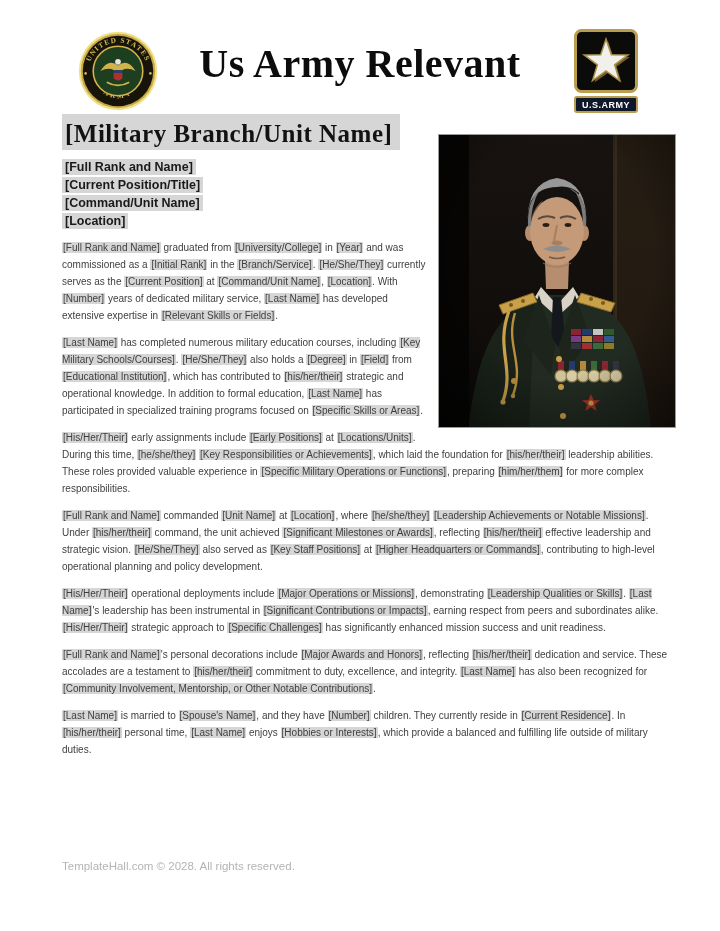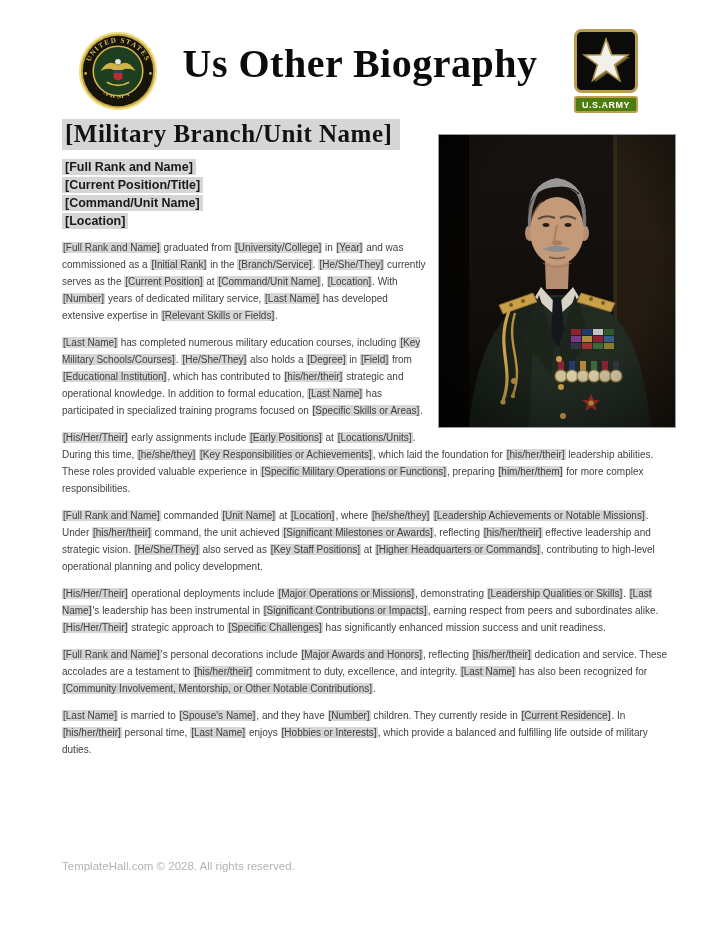--- a/index.html
+++ b/index.html
@@ -6,36 +6,36 @@
   .page{position:relative;width:720px;height:931px;background:#fff;overflow:hidden;
         font-family:"Liberation Sans",sans-serif;}
 
   
   .seal{position:absolute;left:74px;top:31px;width:88px;height:80px;}
   .page-title{position:absolute;left:0;right:0;top:40px;margin:0;text-align:center;
         font-family:"Liberation Serif",serif;font-size:40px;font-weight:700;color:#0c0c0c;
         letter-spacing:.5px;}
   .starlogo{position:absolute;left:574px;top:29px;width:64px;}
   .starbox{display:block;width:64px;height:64px;}
-  .starbar{margin-top:3px;background:#4d7c0f;border:2px solid #bb9d50;border-radius:3px;
+  .starbar{margin-top:3px;background:#0f172a;border:2px solid #bb9d50;border-radius:3px;
         color:#fff;font-size:9px;font-weight:700;text-align:center;padding:2px 0 1px;
         letter-spacing:.5px;}
   .sealtext{font-family:"Liberation Serif",serif;font-weight:700;font-size:9px;
         fill:#d9bc56;letter-spacing:1.5px;}
   .sealtext-b{font-family:"Liberation Serif",serif;font-weight:700;font-size:9px;
         fill:#d9bc56;letter-spacing:3px;}
 
   
   .content{position:absolute;left:62px;top:120px;width:614px;color:#3e3e3e;}
   .photo{float:right;width:236px;height:292px;margin:14px 0 10px 10px;
         border:1px solid #9a9a9a;background:#15110e;}
   .photo svg{display:block;width:100%;height:100%;}
   .unit-heading{margin:0 0 10px;font-family:"Liberation Serif",serif;font-size:25px;
         font-weight:700;color:#121212;letter-spacing:.5px;}
-  .unit-heading .hl{padding:1px 8px 3px 3px;}
+  .unit-heading .hl{padding:6px 8px 3px 3px;}
   .hl{background:var(--hl,#d6d6d6);}
   .info-line{font-size:12.5px;font-weight:700;color:#1a1a1a;line-height:18px;}
   .info-line .hl{padding:1px 3px;}
   .paragraphs{margin-top:9px;}
   .paragraphs p{margin:0 0 10px;font-size:10px;line-height:17px;color:#3e3e3e;}
   .paragraphs .hl{padding:0 1px;}
 
   
   .page-footer{position:absolute;left:62px;top:860px;font-size:11.5px;color:#b4b4b4;}
 </style>
@@ -57,21 +57,21 @@
     <circle cx="9.5" cy="53" r="1.6" fill="#d9bc56"></circle>
     <circle cx="90.5" cy="53" r="1.6" fill="#d9bc56"></circle>
     <circle cx="50" cy="50" r="31" fill="#1d3f20" stroke="#d2b24a" stroke-width="2"></circle>
     <path d="M28,50 Q38,34 50,43 Q62,34 72,50 Q62,45 55,49 L45,49 Q38,45 28,50 Z" fill="#d2b24a"></path>
     <circle cx="50" cy="38.5" r="3.6" fill="#e9e5d6"></circle>
     <rect x="44.5" y="49" width="11" height="3.5" fill="#2c3e70"></rect>
     <path d="M44.5,52.5 h11 v6.5 q-5.5,6 -11,0 z" fill="#b03030"></path>
     <path d="M36,64 Q50,72 64,64" stroke="#d2b24a" stroke-width="2" fill="none"></path>
   </svg>
 
-  <h1 class="page-title">Us Other Biography</h1>
+  <h1 class="page-title">Us Army Relevant</h1>
 
   <div class="starlogo">
     <svg class="starbox" viewBox="0 0 64 64" aria-hidden="true">
       <rect x="1.5" y="1.5" width="61" height="61" rx="6" fill="#0b0b09" stroke="#bb9d50" stroke-width="3"></rect>
       <polygon points="34,12 39.3,27.7 55.9,27.9 42.6,37.8 47.5,53.6 34,44 20.5,53.6 25.4,37.8 12.1,27.9 28.7,27.7" fill="#6b5a2a"></polygon>
       <polygon points="32,10 37.3,25.7 53.9,25.9 40.6,35.8 45.5,51.6 32,42 18.5,51.6 23.4,35.8 10.1,25.9 26.7,25.7" fill="#f2f0ea" stroke="#a8904a" stroke-width="1.5"></polygon>
     </svg>
     <div class="starbar">U.S.ARMY</div>
   </div>
 

